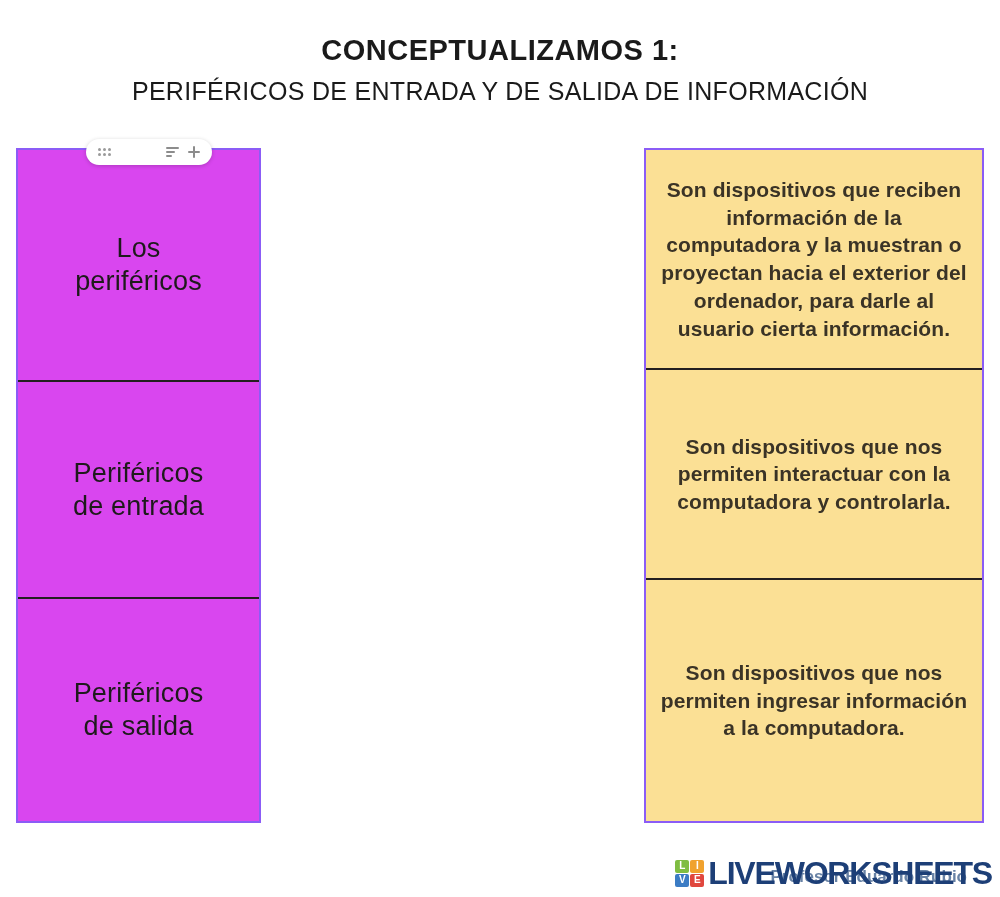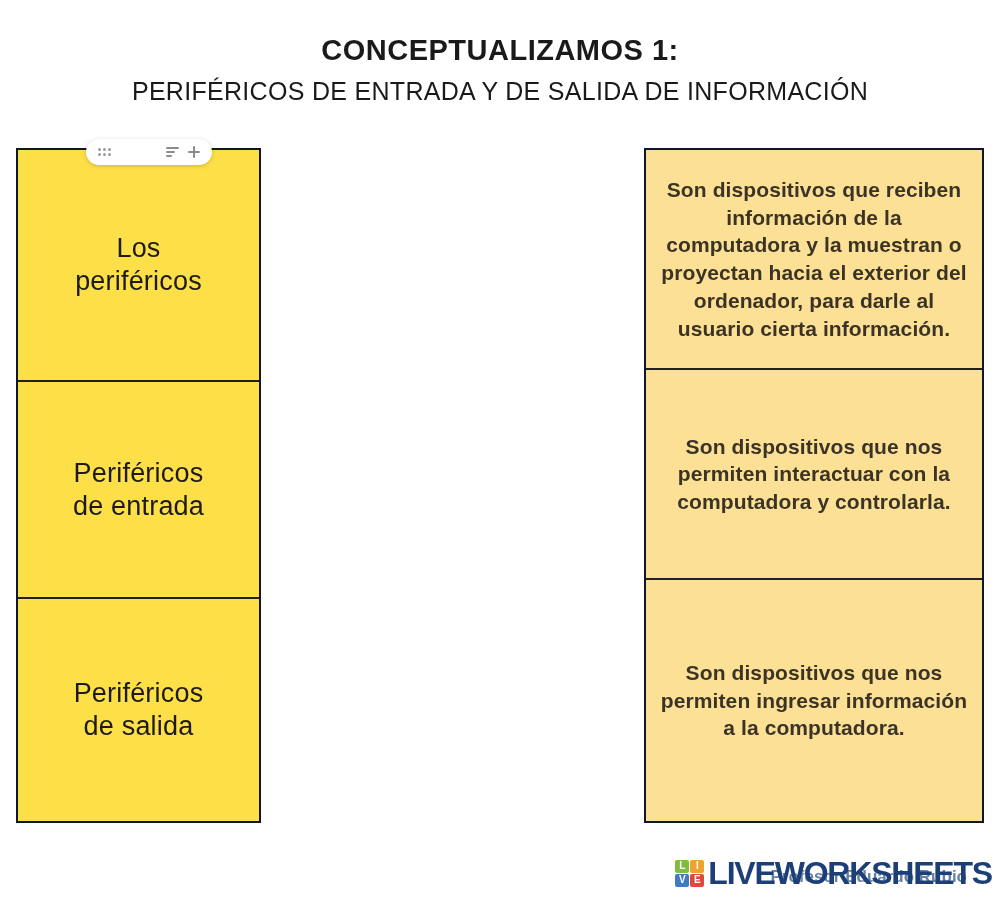--- a/index.html
+++ b/index.html
@@ -41,21 +41,21 @@
     letter-spacing: 0.3px;
     color: #1a1a1a;
     margin-top: 6px;
     font-family: "Liberation Sans", sans-serif;
   }
 
   
   .column {
     position: absolute;
     box-sizing: border-box;
-    border: 2px solid #0f172a;
+    border: 2px solid #8b5cf6;
     display: flex;
     flex-direction: column;
   }
   .card {
     box-sizing: border-box;
     display: flex;
     align-items: center;
     justify-content: center;
     text-align: center;
     padding: 8px 14px;
@@ -64,21 +64,21 @@
   .card + .card {
     border-top: 2px solid #231f20;
   }
 
   
   #terms-column {
     left: 16px;
     top: 148px;
     width: 245px;
     height: 675px;
-    background: #fde047;
+    background: #d946ef;
   }
   #terms-column .card {
     color: #1e1a1b;
     font-size: 27px;
     font-weight: 400;
     letter-spacing: 0.2px;
     white-space: pre-line;
   }
   #terms-column .card.c0 { height: 230px; }
   #terms-column .card.c1 { height: 217px; }

